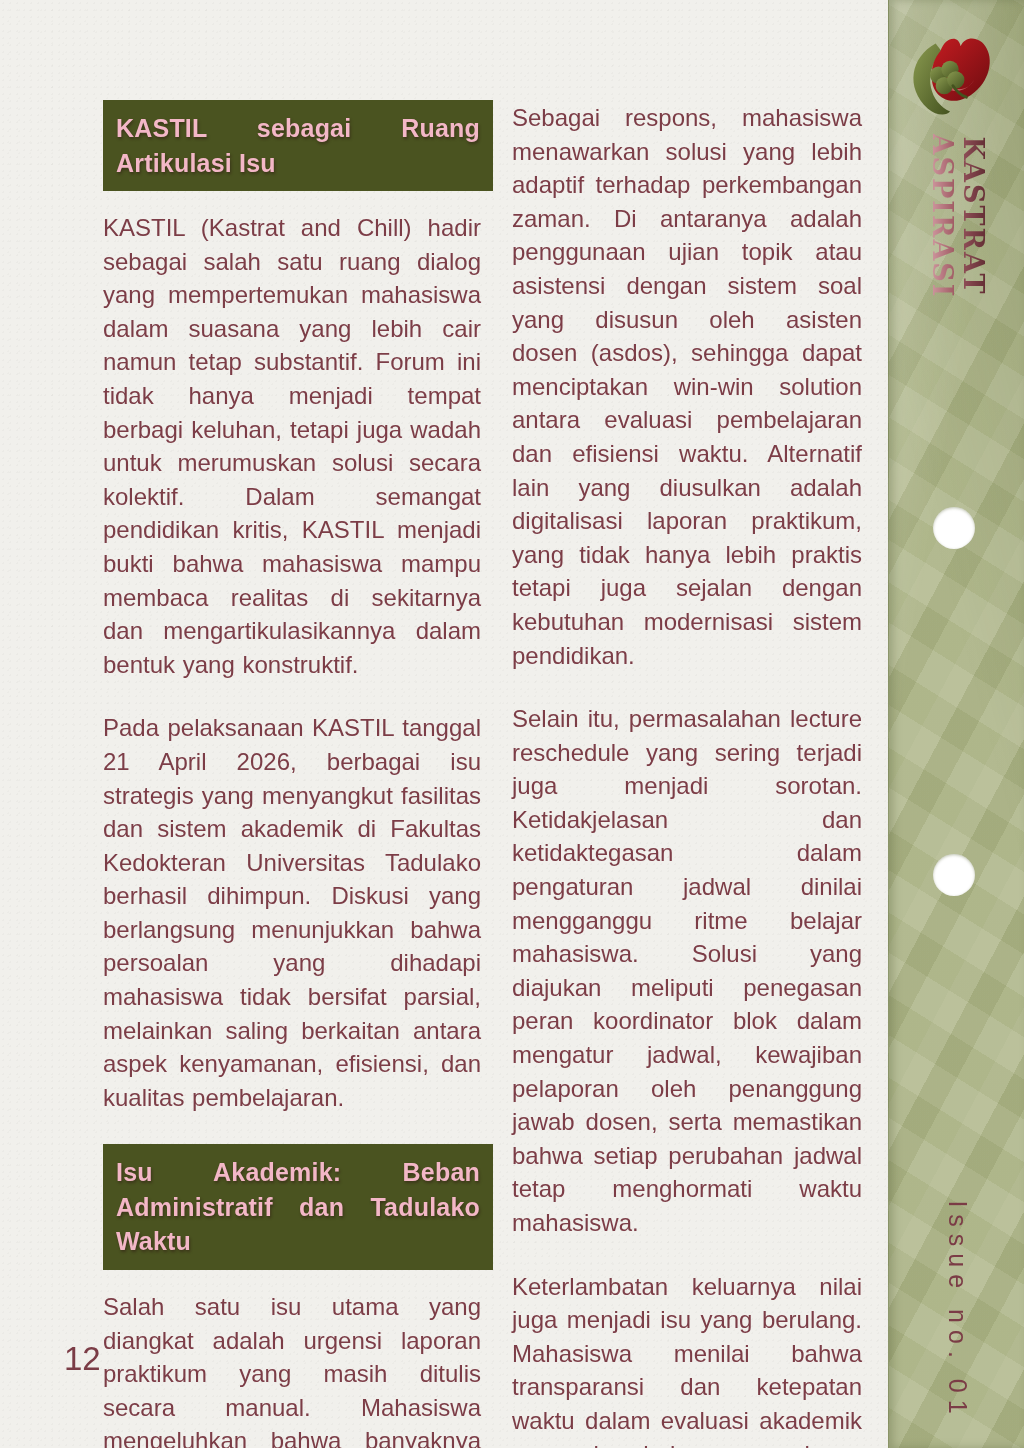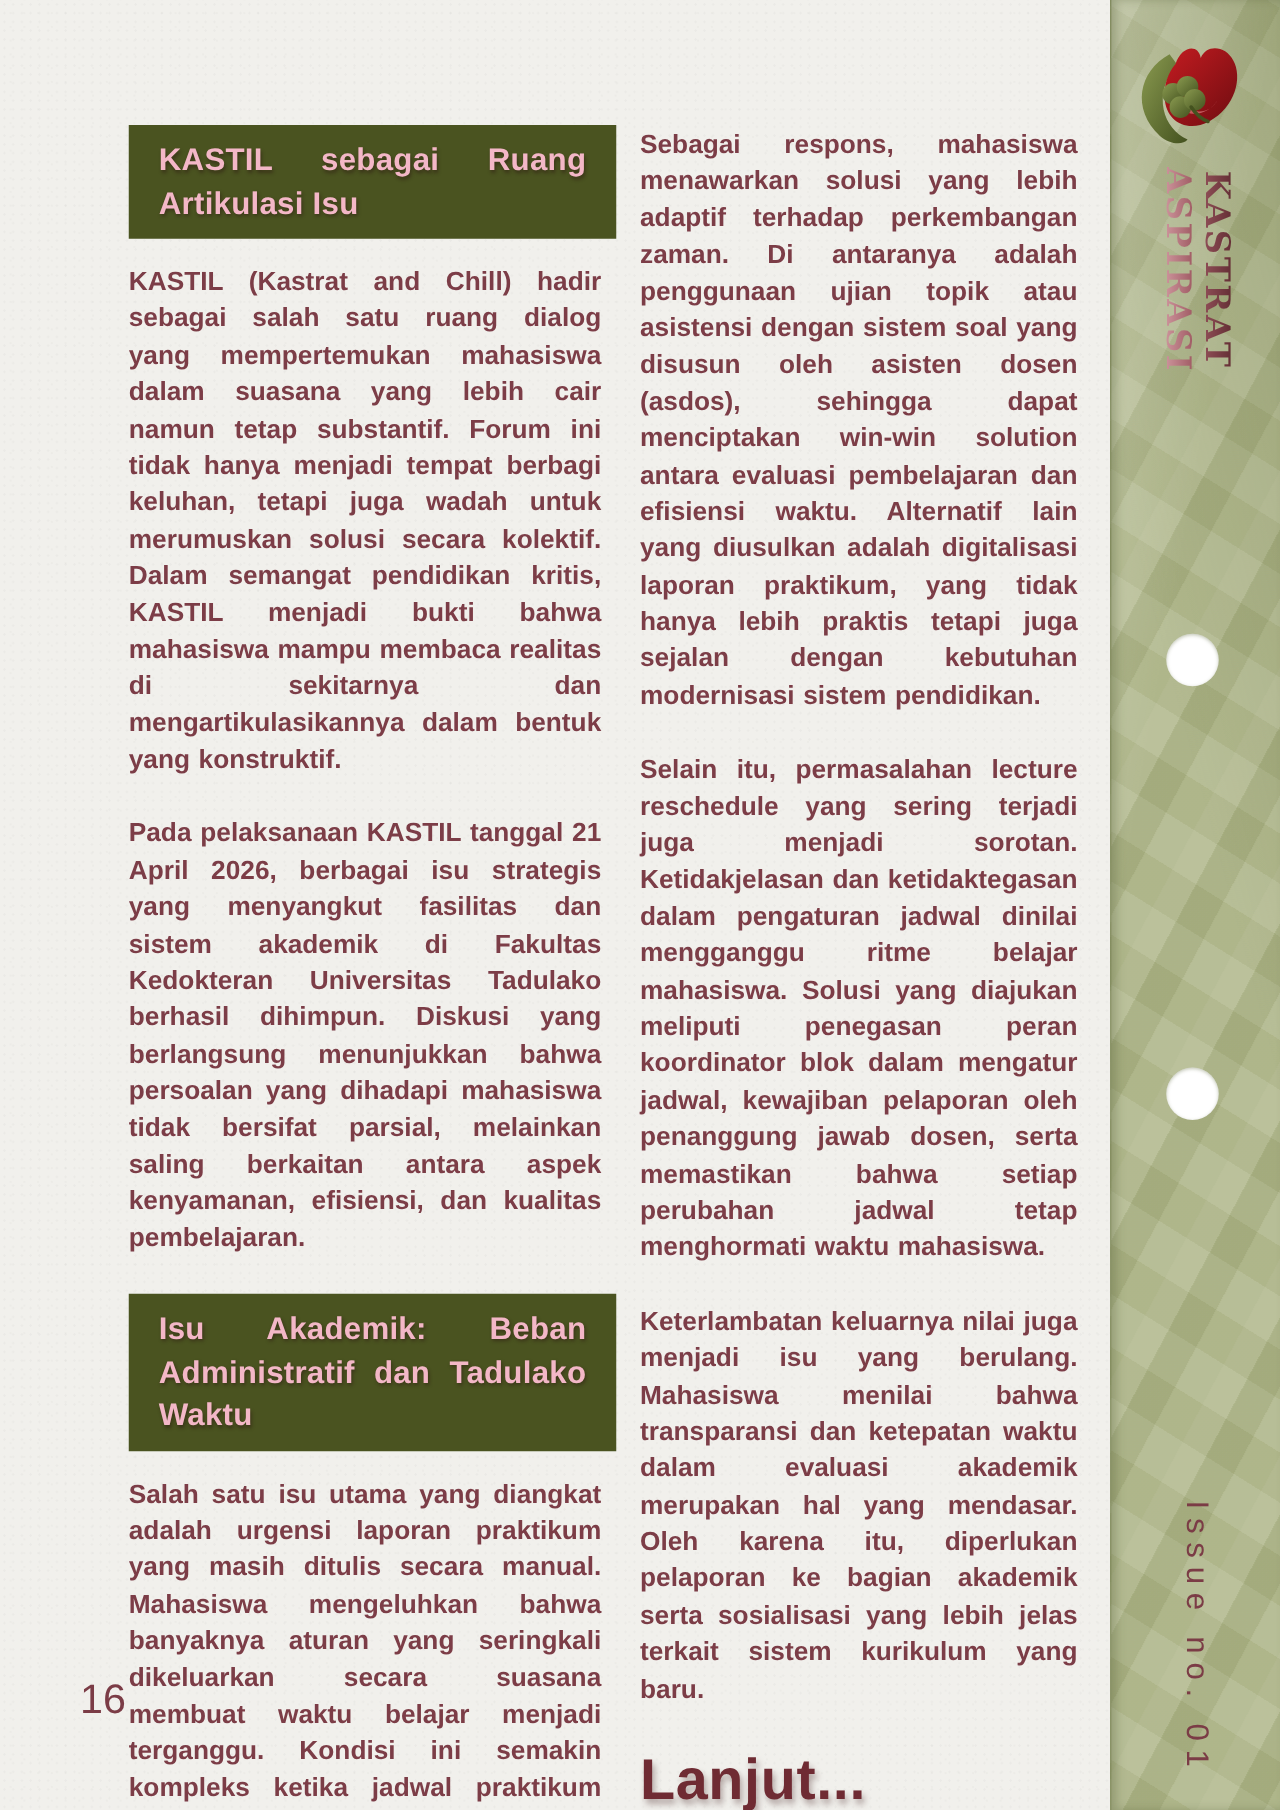--- a/index.html
+++ b/index.html
@@ -18,36 +18,35 @@
   .col{position:absolute;}
   .col-left{left:103px;top:100px;width:390px;}
   .col-right{left:512px;top:101px;width:362px;}
 
   .section-header{
     background:#4a5320;
     color:#f3b7c7;
     font-size:25px;
     font-weight:bold;
     line-height:1.38;
-    padding:11px 24px;
+    padding:11px 13px;
     margin:0 0 20px 0;
     text-align:justify;
     text-shadow:1px 2px 3px rgba(40,15,15,0.45);
     letter-spacing:0.2px;
   }
   .section-header.second{margin-top:6px;}
 
   p.body{
-    font-size:21px;
+    font-size:24px;
     line-height:1.4;
     text-align:justify;
     color:#7c3d47;
     margin:0 12px 30px 0;
     word-spacing:1px;
-    font-weight:bold;
   }
 
   .continue{
     margin-top:16px;
     text-align:left;
     font-size:46px;
     font-weight:bold;
     color:#6f2b33;
     letter-spacing:0.5px;
     text-shadow:2px 4px 5px rgba(60,25,25,0.35);
@@ -124,21 +123,21 @@
   <p class="body">Salah satu isu utama yang diangkat adalah urgensi laporan praktikum yang masih ditulis secara manual. Mahasiswa mengeluhkan bahwa banyaknya aturan yang seringkali dikeluarkan secara suasana membuat waktu belajar menjadi terganggu. Kondisi ini semakin kompleks ketika jadwal praktikum dan</p>
 </div>
 
 <div class="col col-right">
   <p class="body">Sebagai respons, mahasiswa menawarkan solusi yang lebih adaptif terhadap perkembangan zaman. Di antaranya adalah penggunaan ujian topik atau asistensi dengan sistem soal yang disusun oleh asisten dosen (asdos), sehingga dapat menciptakan win-win solution antara evaluasi pembelajaran dan efisiensi waktu. Alternatif lain yang diusulkan adalah digitalisasi laporan praktikum, yang tidak hanya lebih praktis tetapi juga sejalan dengan kebutuhan modernisasi sistem pendidikan.</p>
   <p class="body">Selain itu, permasalahan lecture reschedule yang sering terjadi juga menjadi sorotan. Ketidakjelasan dan ketidaktegasan dalam pengaturan jadwal dinilai mengganggu ritme belajar mahasiswa. Solusi yang diajukan meliputi penegasan peran koordinator blok dalam mengatur jadwal, kewajiban pelaporan oleh penanggung jawab dosen, serta memastikan bahwa setiap perubahan jadwal tetap menghormati waktu mahasiswa.</p>
   <p class="body">Keterlambatan keluarnya nilai juga menjadi isu yang berulang. Mahasiswa menilai bahwa transparansi dan ketepatan waktu dalam evaluasi akademik merupakan hal yang mendasar. Oleh karena itu, diperlukan pelaporan ke bagian akademik serta sosialisasi yang lebih jelas terkait sistem kurikulum yang baru.</p>
   <div class="continue">Lanjut...</div>
 </div>
 
-<div class="page-number">16</div>
+<div class="page-number">12</div>
 
 <div class="sidebar">
 
   <div class="logo-wrap">
     <svg viewBox="0 0 100 100" width="96" height="96">
       <defs>
         <linearGradient id="redGrad" x1="0" y1="0" x2="1" y2="1">
           <stop offset="0" stop-color="#c41c21"></stop>
           <stop offset="1" stop-color="#6e0c10"></stop>
         </linearGradient>

